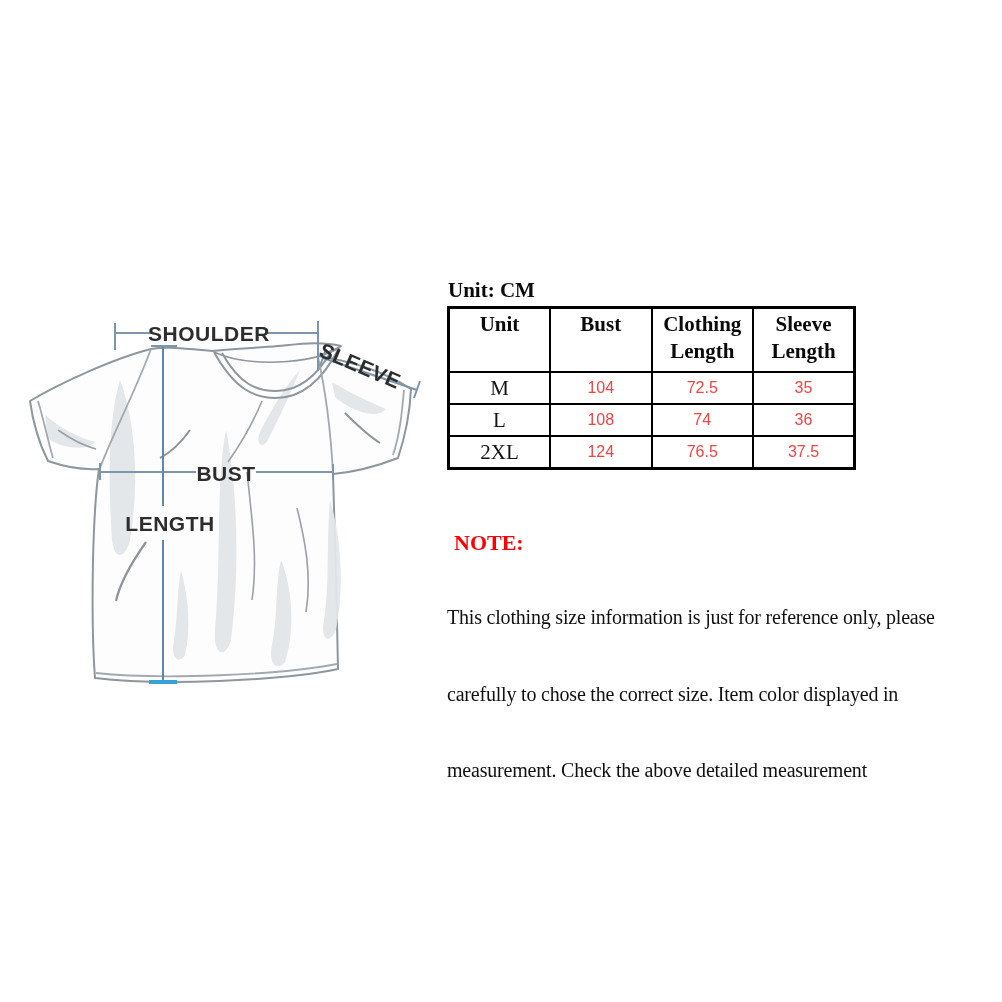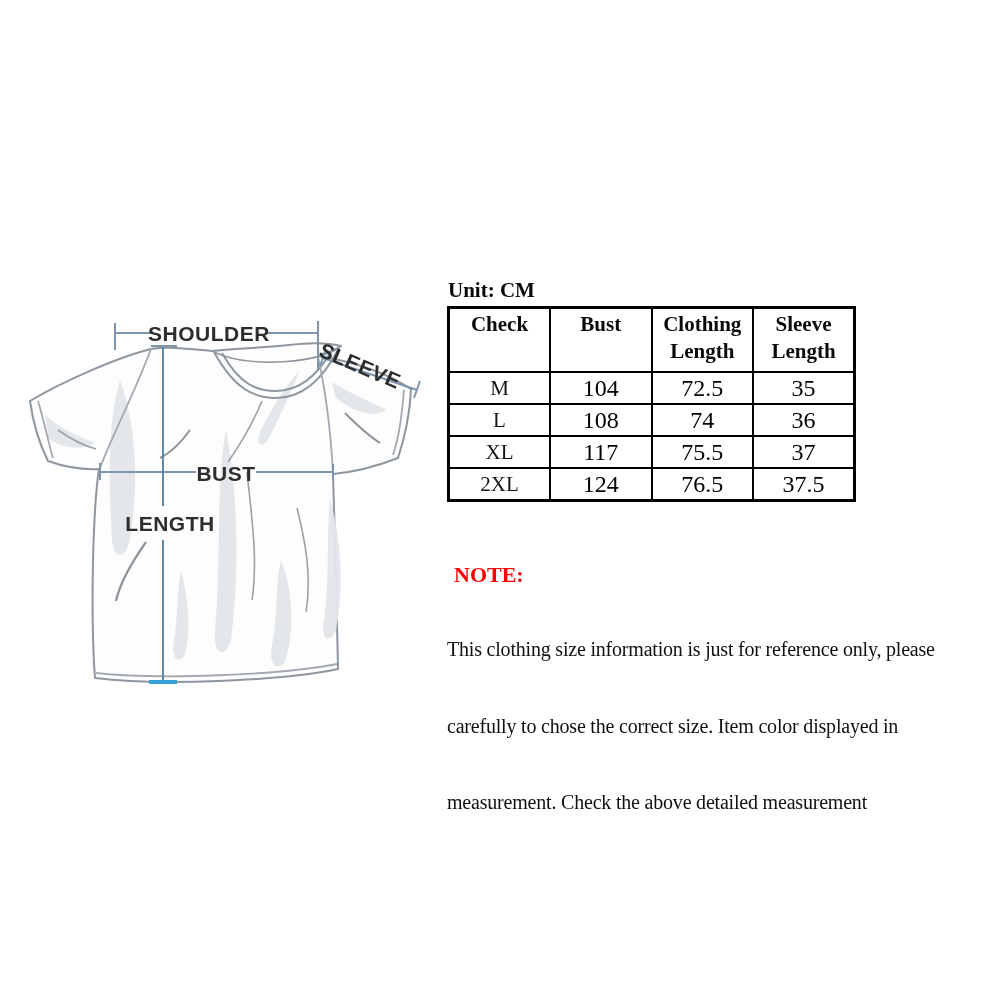--- a/index.html
+++ b/index.html
@@ -10,21 +10,21 @@
   .unit-label{font-family:"Liberation Serif",serif;font-weight:bold;font-size:21px;color:#0a0a0a;
               margin:0 0 4px 1px;line-height:24px;}
   table.size-table{border-collapse:collapse;table-layout:fixed;width:409px;
                    border:3px solid #000;}
   table.size-table th, table.size-table td{border:2px solid #000;text-align:center;padding:0;}
   table.size-table th{height:60px;vertical-align:top;padding-top:2px;
                       font-family:"Liberation Serif",serif;font-weight:bold;font-size:21px;
                       line-height:27px;color:#0a0a0a;}
   table.size-table td{height:30px;vertical-align:middle;}
   td.cell-size{font-family:"Liberation Serif",serif;font-size:21px;color:#141414;}
-  td.cell-num{font-family:Liberation Serif, serif;font-size:24px;color:#000000;}
+  td.cell-num{font-family:Liberation Sans, sans-serif;font-size:16px;color:#ef4444;}
   .note-heading{margin:61px 0 6px 7px;font-family:"Liberation Serif",serif;font-weight:bold;
                 font-size:22px;line-height:24px;}
   .note-lines{font-family:"Liberation Serif",serif;font-size:20px;color:#101010;}
   .note-line{line-height:28.6px;white-space:nowrap;letter-spacing:-0.2px;margin-top:48px;}
   .svg-label{font-family:"Liberation Sans",sans-serif;font-weight:bold;font-size:21px;
              fill:#2d2d2d;letter-spacing:0.5px;}
 </style>
 </head>
 <body>
 
@@ -105,44 +105,38 @@
     <text class="svg-label" x="226" y="481" text-anchor="middle">BUST</text>
     <text class="svg-label" x="170" y="531" text-anchor="middle">LENGTH</text>
   </svg>
 
   <div class="right-col">
     <div class="unit-label">Unit: CM</div>
 
     <table class="size-table">
       <thead>
         <tr>
-            <th>Check</th>
+            <th>Unit</th>
             <th>Bust</th>
             <th>Clothing Length</th>
             <th>Sleeve Length</th>
           </tr>
       </thead>
       <tbody>
           <tr>
             <td class="cell-size">M</td>
             <td class="cell-num">104</td>
             <td class="cell-num">72.5</td>
             <td class="cell-num">35</td>
           </tr>
           <tr>
             <td class="cell-size">L</td>
             <td class="cell-num">108</td>
             <td class="cell-num">74</td>
             <td class="cell-num">36</td>
-          </tr>
-          <tr>
-            <td class="cell-size">XL</td>
-            <td class="cell-num">117</td>
-            <td class="cell-num">75.5</td>
-            <td class="cell-num">37</td>
           </tr>
           <tr>
             <td class="cell-size">2XL</td>
             <td class="cell-num">124</td>
             <td class="cell-num">76.5</td>
             <td class="cell-num">37.5</td>
           </tr>
         </tbody>
     </table>
 

